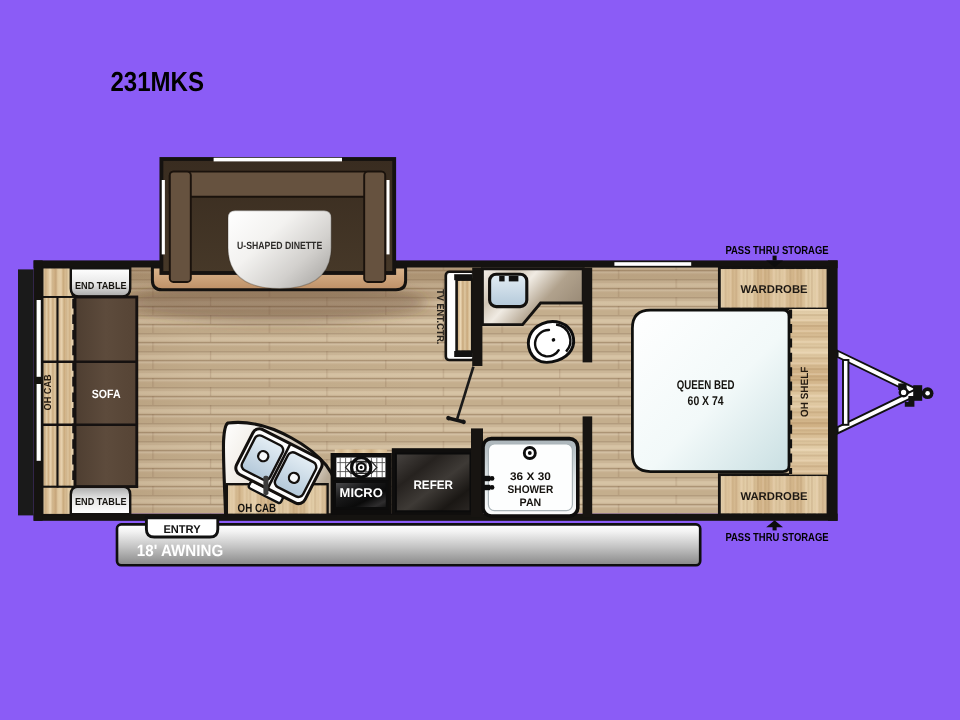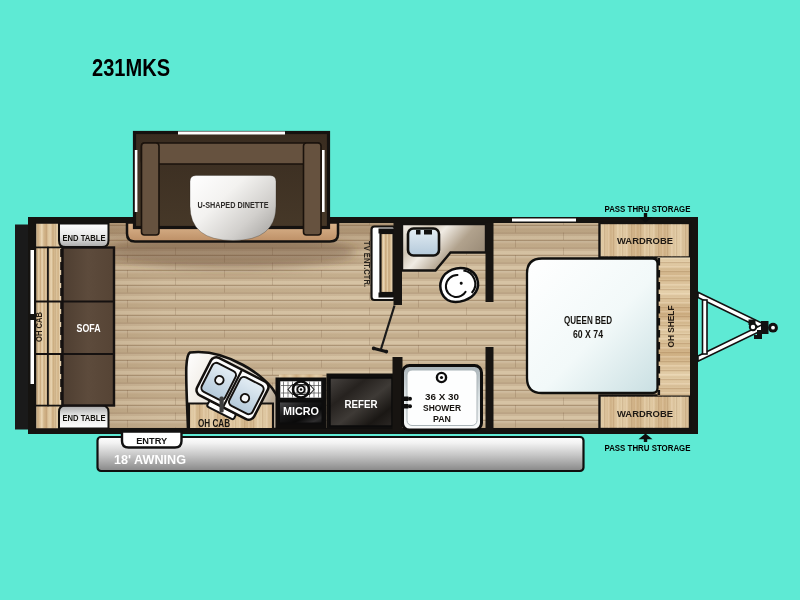--- a/index.html
+++ b/index.html
@@ -1,16 +1,16 @@
 <!DOCTYPE html>
 <html><head>
 <meta charset="utf-8">
 <style>
 html,body{margin:0;padding:0;background:#fff;}
-#page{position:relative;width:800px;height:600px;background:#5eead4;overflow:hidden;
+#page{position:relative;width:800px;height:600px;background:#8b5cf6;overflow:hidden;
 font-family:"Liberation Sans",sans-serif;}
 svg{position:absolute;left:0;top:0;}
 text{font-family:"Liberation Sans",sans-serif;font-weight:bold;}
 </style>
 </head>
 <body>
 <div id="page">
 <svg width="800" height="600" viewBox="0 0 800 600">
 <defs>
 <pattern id="floor" width="97" height="15" patternUnits="userSpaceOnUse">

